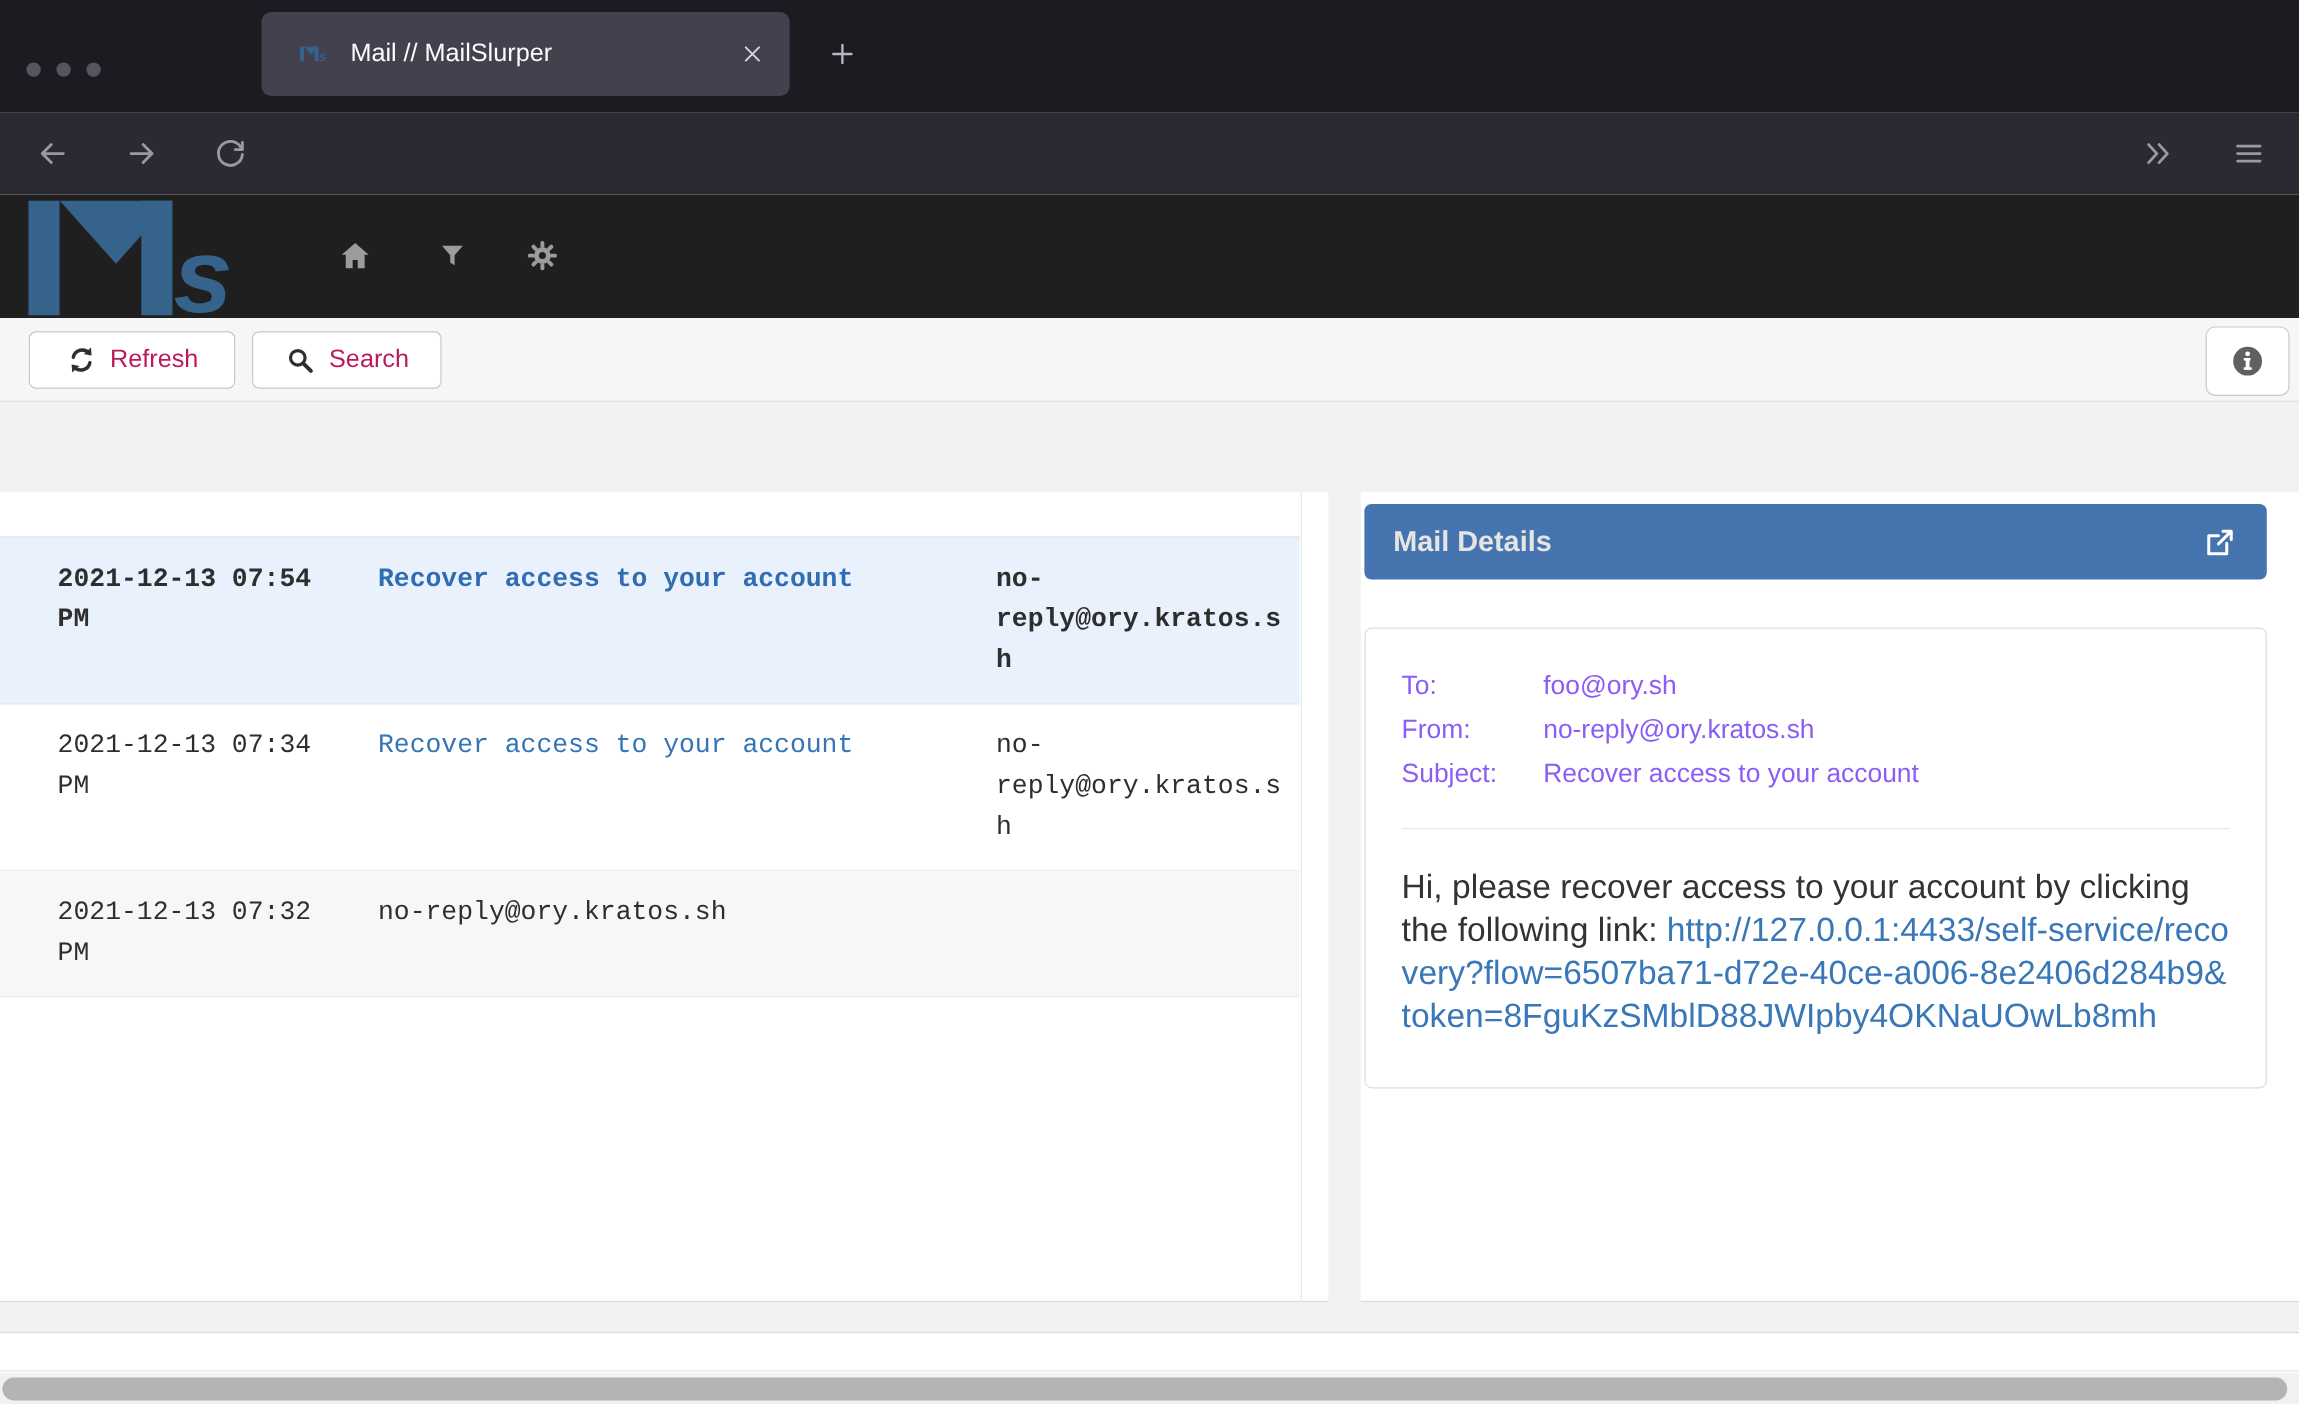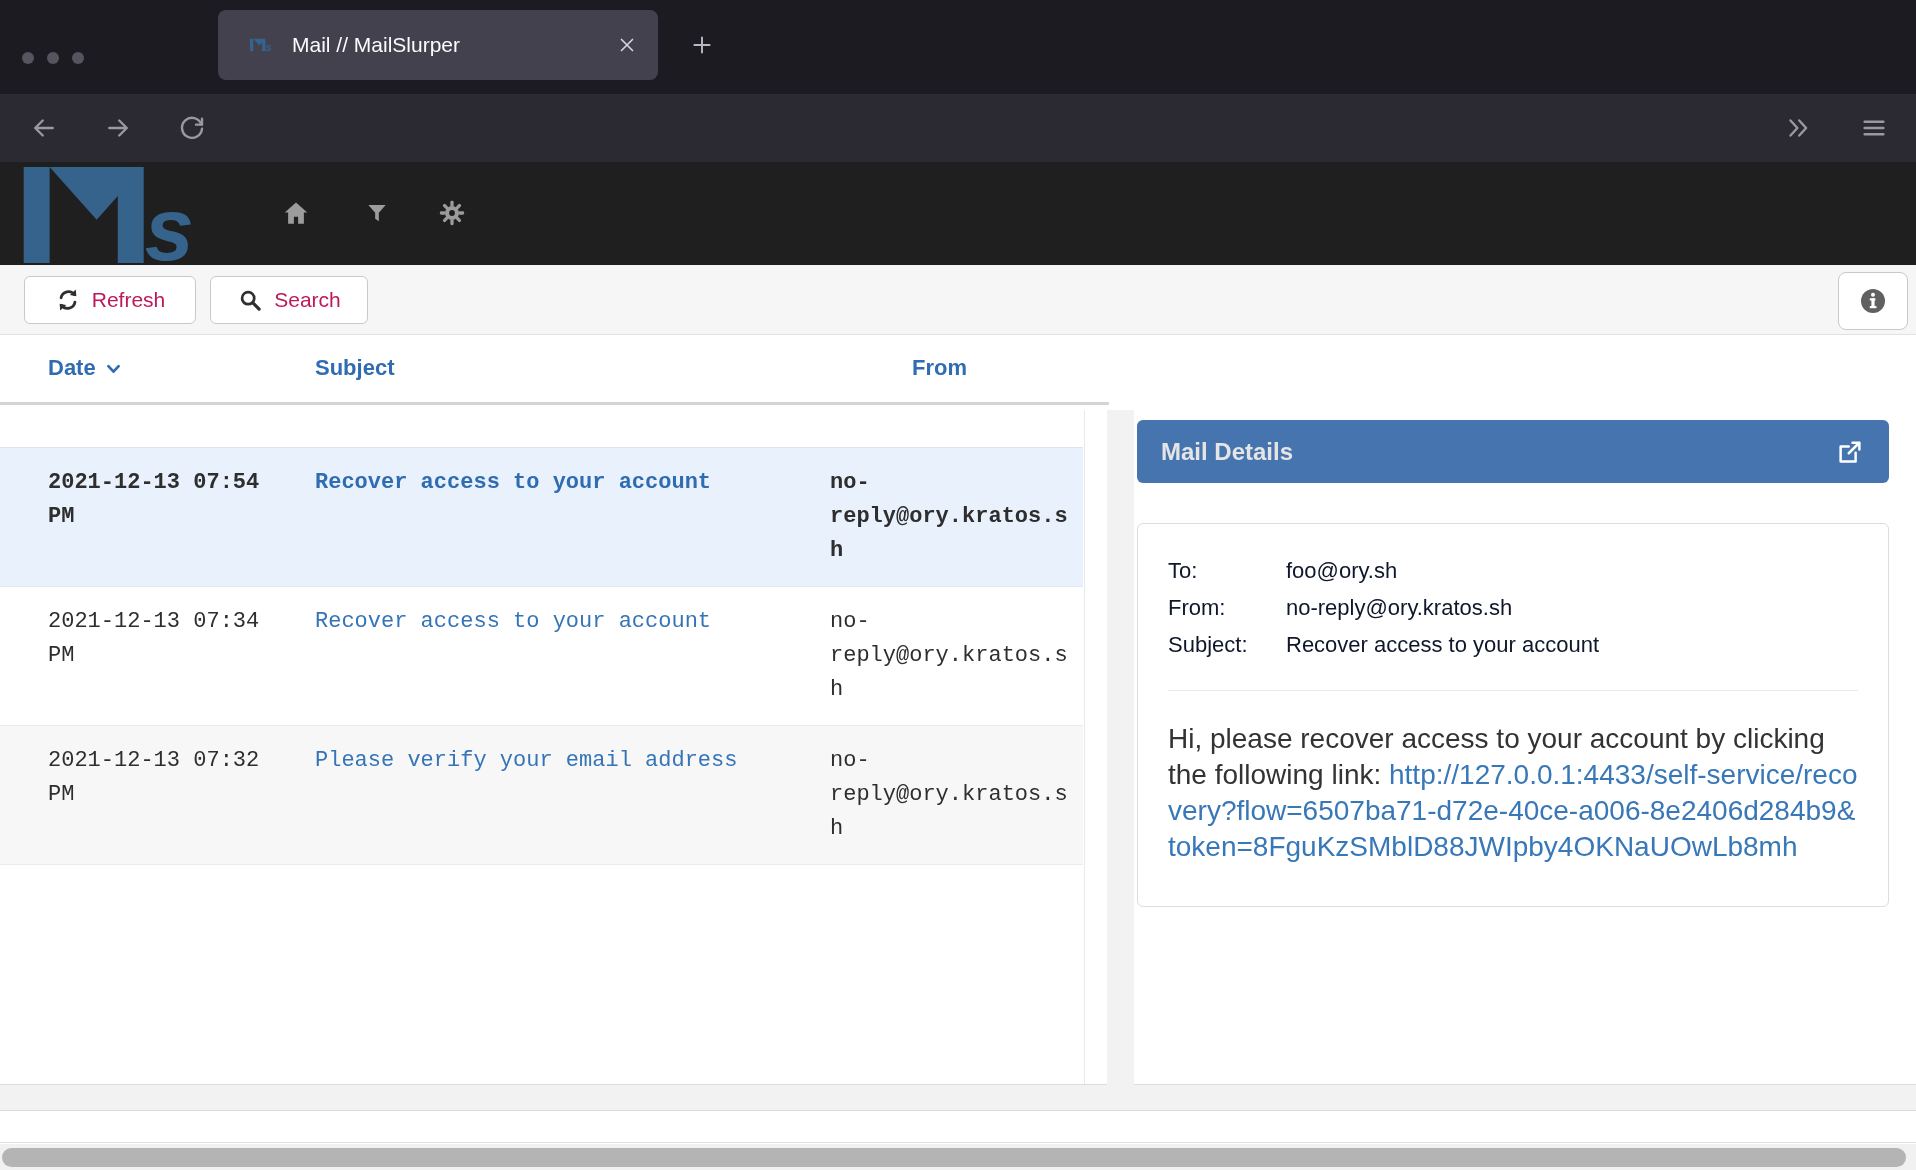--- a/index.html
+++ b/index.html
@@ -65,21 +65,21 @@
   .mail-row .cell-subject a, .cell-subject { color:#3574b6; text-decoration:none; }
   .row-selected { background:#e9f2fc; border-top:1px solid #dbe3ee; border-bottom:1px solid #e2e8f0; font-weight:bold; }
   .row-selected .cell-subject { color:#2f6cb1; }
   .row-striped { background:#f7f7f7; }
 
   .details-header { position:absolute; left:3px; top:10px; width:752px; height:63px; background:#4674ae; border-radius:6px;
                     display:flex; align-items:center; padding:0 24px; }
   .details-title { color:#e5e5e5; font-size:24px; font-weight:bold; flex:1 1 auto; }
   .details-card { position:absolute; left:3px; top:113px; width:752px; height:384px; background:#ffffff;
                   border:1px solid #dddddd; border-radius:6px; padding:28px 30px; }
-  .meta-row { display:grid; grid-template-columns:118px auto; font-size:22px; line-height:37px; color:#0f172a; }
+  .meta-row { display:grid; grid-template-columns:118px auto; font-size:22px; line-height:37px; color:#8b5cf6; }
   .details-hr { border:none; border-top:1px solid #e8e8e8; margin:27px 0 30px 0; }
   .details-body { font-size:28px; line-height:36px; color:#333333; }
   .details-body .body-link { color:#3877b8; text-decoration:none; word-break:break-all; }
 
   
   .white-strip { position:absolute; left:0; top:1110px; width:100%; height:33px; background:#ffffff;
                  border-top:1px solid #dcdcdc; border-bottom:1px solid #e3e3e3; }
   .scrollbar-band { position:absolute; left:0; top:1144px; width:100%; height:26px; background:#f1f1f1; }
   .scrollbar-thumb { position:absolute; left:2px; top:4px; width:1904px; height:19px; background:#b4b4b4; border-radius:10px; }
 
@@ -235,55 +235,35 @@
           <circle cx="12" cy="7.4" r="1.5" fill="#ffffff"></circle>
           <rect x="10.8" y="10" width="2.4" height="7.2" fill="#ffffff"></rect>
           <rect x="9.6" y="10" width="4.2" height="1.6" fill="#ffffff"></rect>
           <rect x="9.6" y="15.8" width="5" height="1.6" fill="#ffffff"></rect>
         </svg>
       </span>
     </div>
   </div>
 
   <div class="content">
-    <div class="header-strip">
-      <div class="col-headers">
-        <span class="col-head col-head-date">
-          <span>Date</span>
-          <span>
-            <svg width="19" height="19" viewBox="0 0 24 24" fill="none">
-                <path d="M5.5 9l6.5 7 6.5-7" stroke="#2f6cb1" stroke-width="3.4" stroke-linecap="round" stroke-linejoin="round"></path>
-              </svg>
-          </span>
-        </span>
-        <span class="col-head col-head-subject">
-          <span>Subject</span>
-        </span>
-        <span class="col-head col-head-from">
-          <span>From</span>
-        </span>
-      </div>
-      <div class="header-divider"></div>
-    </div>
 
     <div class="left-panel">
       <div class="mail-rows">
         <div class="mail-row row-selected">
           <span class="cell-date">2021-12-13 07:54 PM</span>
           <span class="cell-subject">Recover access to your account</span>
           <span class="cell-from">no-reply@ory.kratos.sh</span>
         </div>
         <div class="mail-row">
           <span class="cell-date">2021-12-13 07:34 PM</span>
           <span class="cell-subject">Recover access to your account</span>
           <span class="cell-from">no-reply@ory.kratos.sh</span>
         </div>
         <div class="mail-row row-striped">
           <span class="cell-date">2021-12-13 07:32 PM</span>
-          <span class="cell-subject">Please verify your email address</span>
           <span class="cell-from">no-reply@ory.kratos.sh</span>
         </div>
       </div>
       <div class="left-panel-line"></div>
     </div>
 
     <div class="right-panel">
       <div class="details-header">
         <span class="details-title">Mail Details</span>
         <span>

